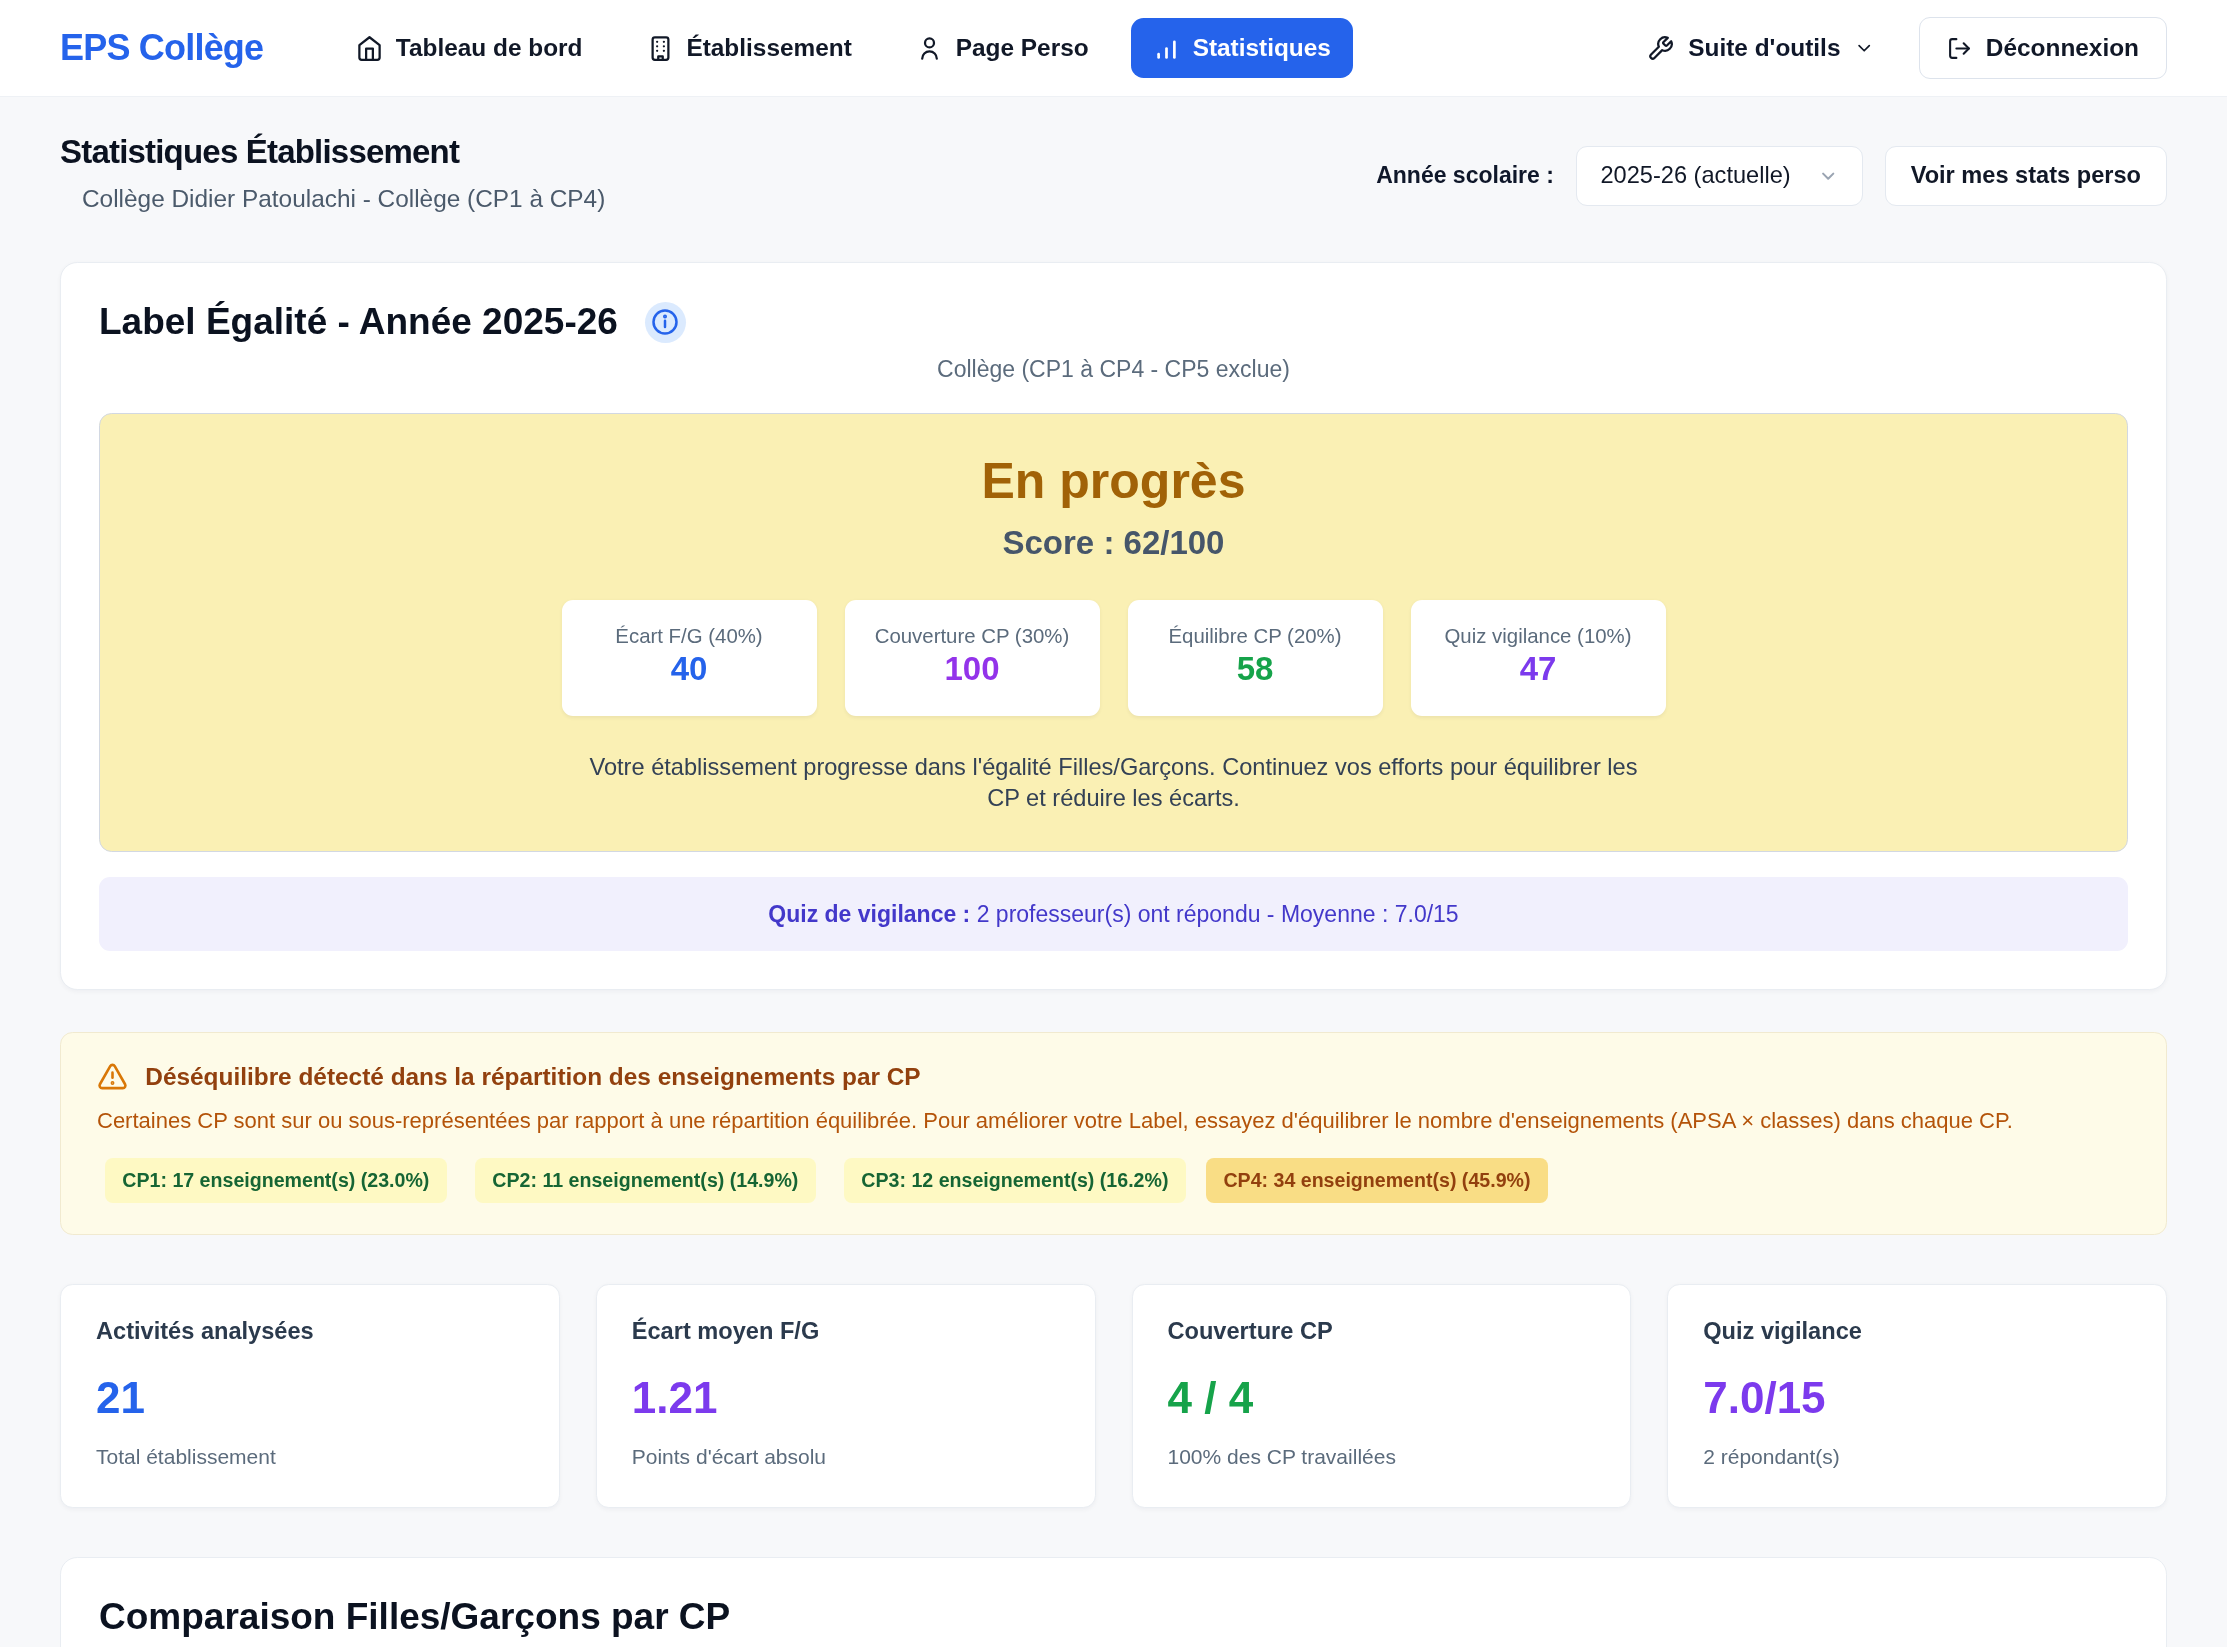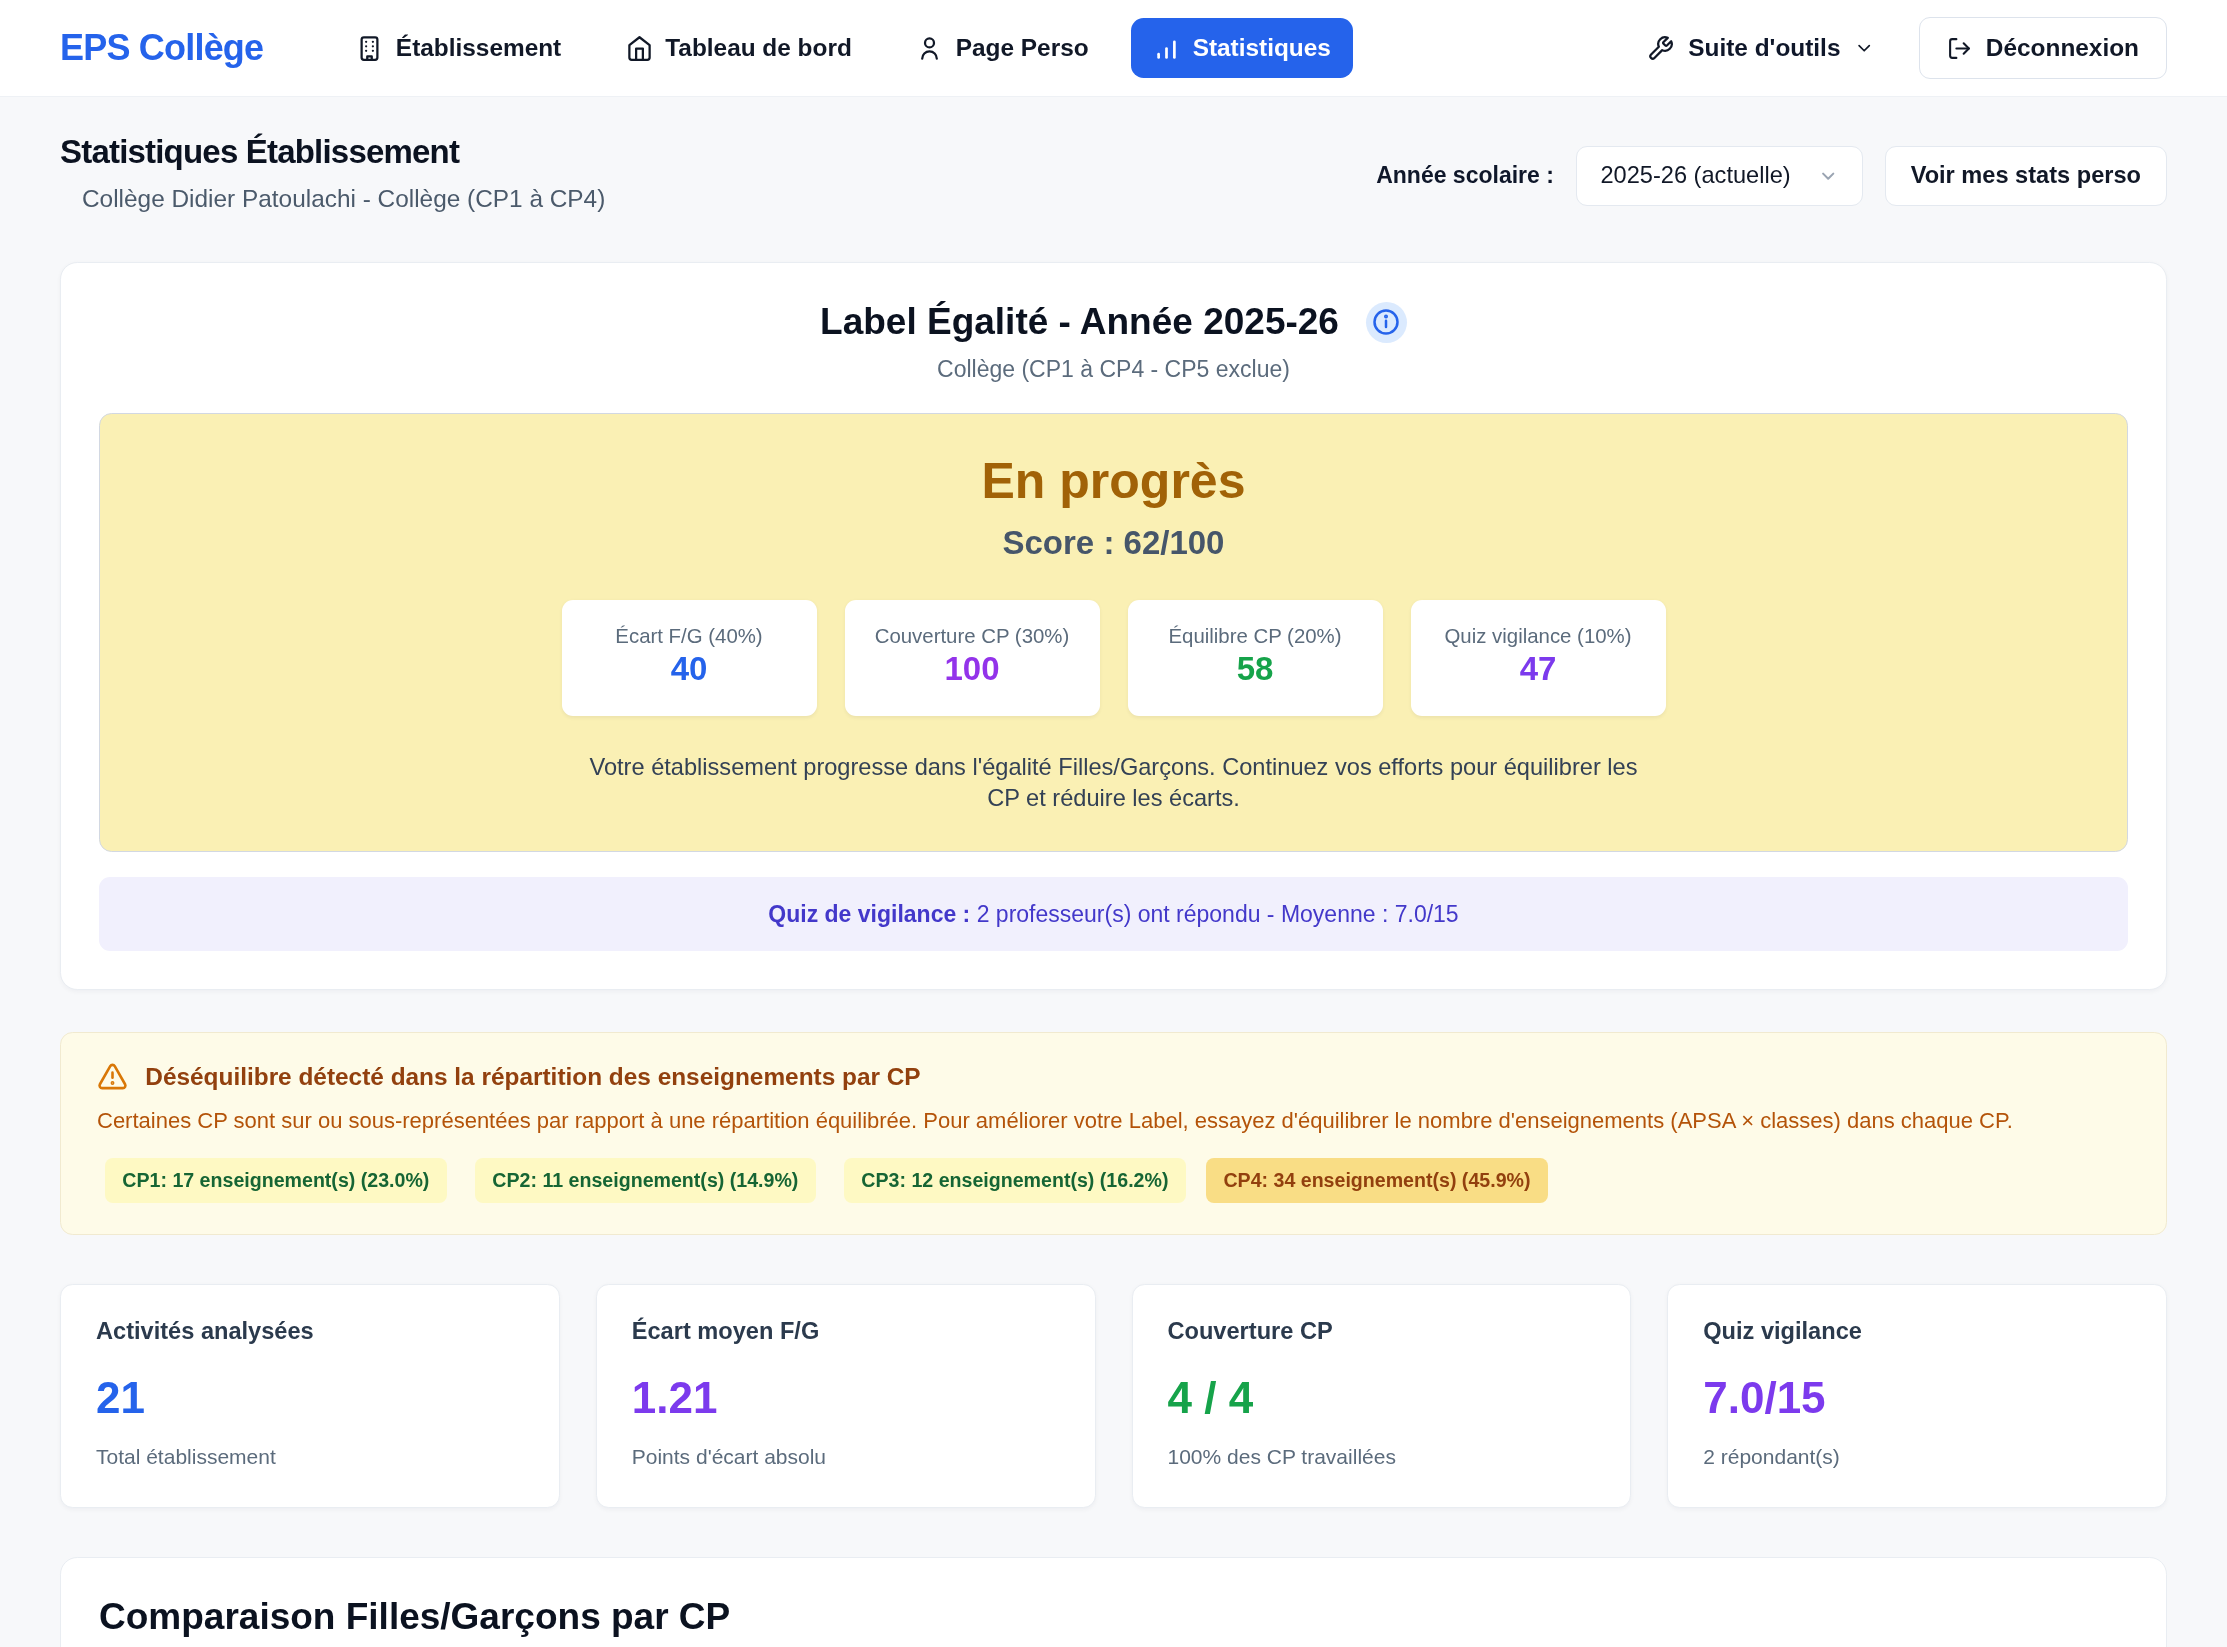--- a/index.html
+++ b/index.html
@@ -43,21 +43,21 @@
   }
   .stats-perso-btn {
     background:#fff; border:1.6px solid #e4e9f0; border-radius:11px; padding:15.7px 25px;
     font-size:23.6px; font-weight:600; color:#111827; cursor:pointer;
   }
   
   .label-card {
     margin-top:49px; background:#fff; border:1.6px solid #e9edf2; border-radius:17.3px;
     padding:38px; box-shadow:0 1.6px 4.7px rgba(15,23,42,0.04);
   }
-  .label-title-row { display:flex; justify-content:center; align-items:center; gap:27px; }
+  .label-title-row { display:flex; justify-content:flex-start; align-items:center; gap:27px; }
   .label-title { font-size:37px; font-weight:800; color:#0b1220; }
   .info-chip {
     width:41px; height:41px; border-radius:50%; background:#dbeafe; display:flex;
     align-items:center; justify-content:center; cursor:pointer;
   }
   .label-subtitle { text-align:center; font-size:23px; color:#5b6b7c; margin-top:12.6px; }
   .score-box {
     margin-top:30px; background:#faf0b4; border:1.6px solid #d2d8e2; border-radius:12.6px;
     padding:38px 38px 36px; text-align:center;
   }
@@ -110,34 +110,34 @@
 </style>
 </head>
 <body>
 
 <div class="navbar">
   <div class="brand">EPS Collège</div>
   <div class="nav-items">
     <div class="nav-item">
       <span class="icn">
         <svg width="27" height="27" viewBox="0 0 24 24" fill="none" stroke-width="2" stroke-linecap="round" stroke-linejoin="round">
+            <path d="m3 9 9-7 9 7v11a2 2 0 0 1-2 2H5a2 2 0 0 1-2-2z"></path>
+            <path d="M9 22V12h6v10"></path>
+          </svg>
+      </span>
+      <span>Tableau de bord</span>
+    </div>
+    <div class="nav-item">
+      <span class="icn">
+        <svg width="27" height="27" viewBox="0 0 24 24" fill="none" stroke-width="2" stroke-linecap="round" stroke-linejoin="round">
             <rect x="5" y="2" width="14" height="20" rx="2"></rect>
             <path d="M9 6h.01M15 6h.01M9 10h.01M15 10h.01M9 14h.01M15 14h.01M10 22v-3h4v3"></path>
           </svg>
       </span>
       <span>Établissement</span>
-    </div>
-    <div class="nav-item">
-      <span class="icn">
-        <svg width="27" height="27" viewBox="0 0 24 24" fill="none" stroke-width="2" stroke-linecap="round" stroke-linejoin="round">
-            <path d="m3 9 9-7 9 7v11a2 2 0 0 1-2 2H5a2 2 0 0 1-2-2z"></path>
-            <path d="M9 22V12h6v10"></path>
-          </svg>
-      </span>
-      <span>Tableau de bord</span>
     </div>
     <div class="nav-item">
       <span class="icn">
         <svg width="27" height="27" viewBox="0 0 24 24" fill="none" stroke-width="2" stroke-linecap="round" stroke-linejoin="round">
             <circle cx="12" cy="7" r="4"></circle>
             <path d="M5.5 21a6.5 6.5 0 0 1 13 0"></path>
           </svg>
       </span>
       <span>Page Perso</span>
     </div>

